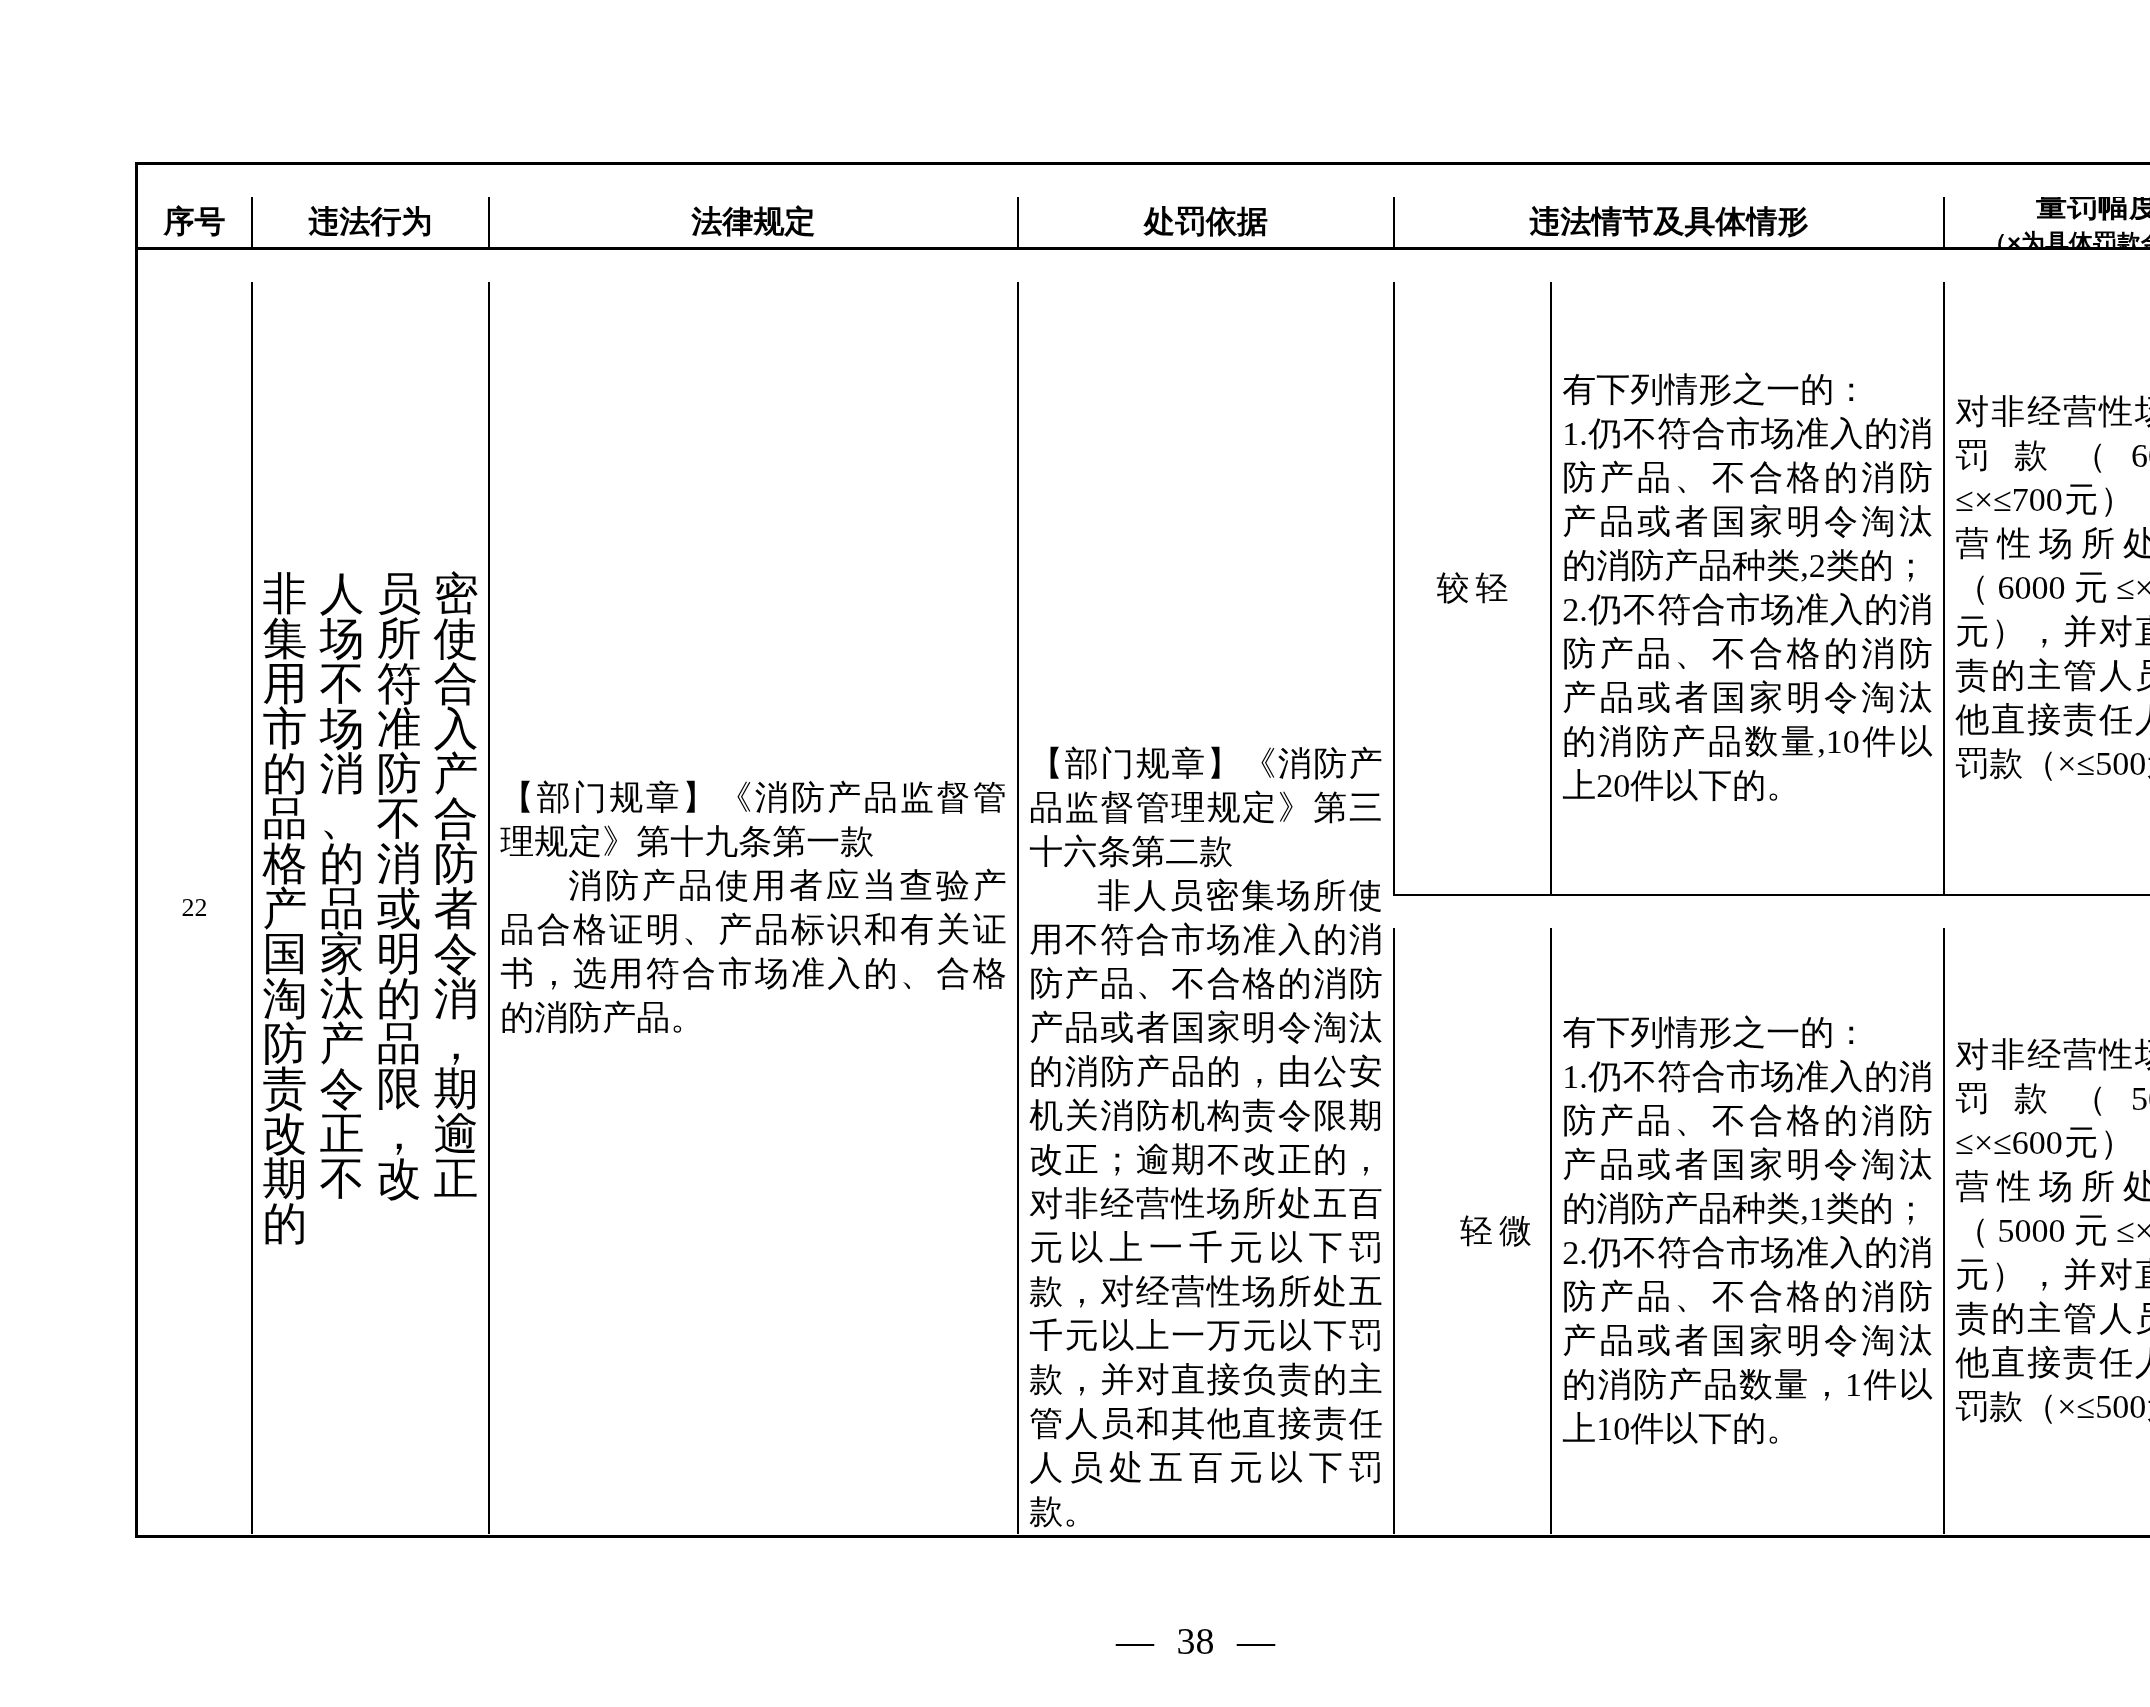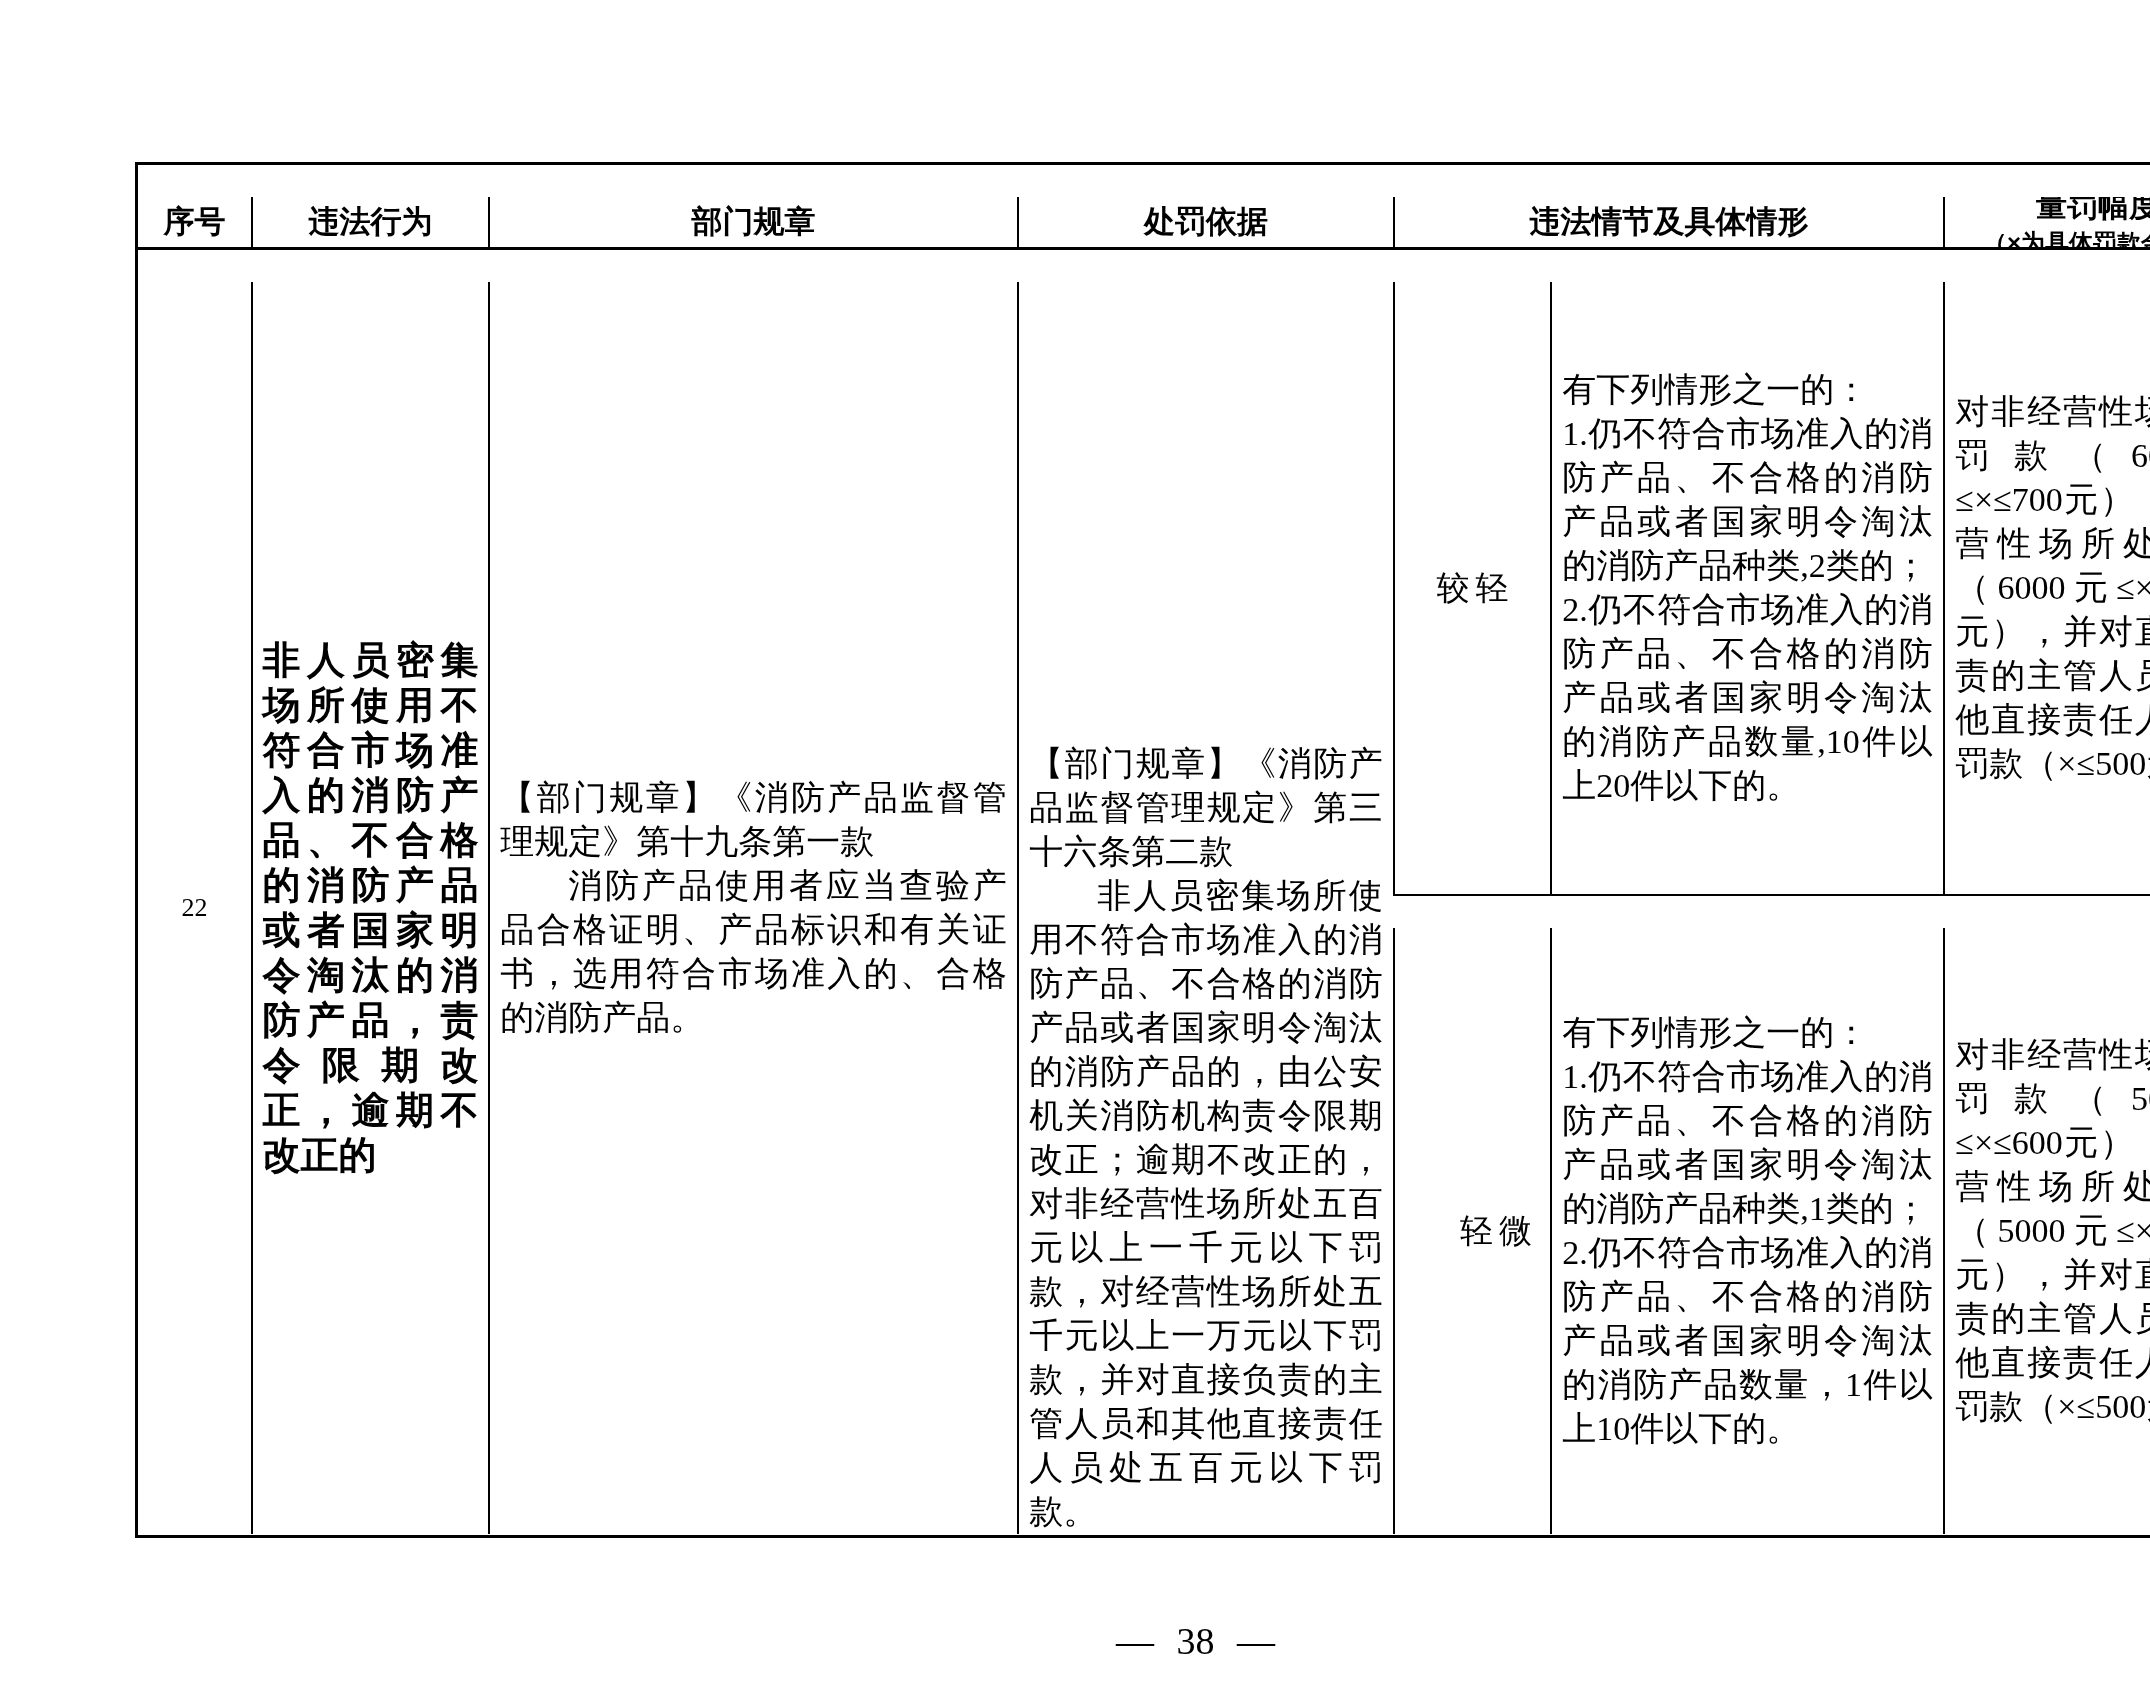--- a/index.html
+++ b/index.html
@@ -30,22 +30,22 @@
   }
   .hdr-sub { font-size:24px; font-weight:bold; }
   .serif-num { font-size:26px; }
   .sev { font-size:33px; letter-spacing:6px; text-indent:6px; }
   .body-text {
     font-size:34px; line-height:44px;
     text-align:justify; text-justify:inter-character;
     padding:0 10.3px;
   }
   .behavior {
-    font-family:"Liberation Sans", sans-serif; font-weight:bold;
-    font-size:38px; line-height:45px;
+    font-family:"Liberation Sans", sans-serif; font-weight:normal;
+    font-size:45px; line-height:45px;
     text-align:justify; text-justify:inter-character;
     padding:0 9.5px;
     align-items:center;
   }
   .indent { text-indent:2em; }
   .footer {
     position:absolute; left:135px; width:2121px; top:1619px;
     text-align:center; font-size:38px; word-spacing:13px;
   }
 </style>
@@ -56,21 +56,21 @@
 
   <div class="tbl">
 
     <div class="cell ctr hdr hb" style="grid-column:1; grid-row:1;">
       <span>序号</span>
     </div>
     <div class="cell ctr hdr hb bl" style="grid-column:2; grid-row:1;">
       <span>违法行为</span>
     </div>
     <div class="cell ctr hdr hb bl" style="grid-column:3; grid-row:1;">
-      <span>部门规章</span>
+      <span>法律规定</span>
     </div>
     <div class="cell ctr hdr hb bl" style="grid-column:5 / span 2; grid-row:1;">
       <span>违法情节及具体情形</span>
     </div>
     <div class="cell ctr hdr hb bl" style="grid-column:4; grid-row:1;">
       <span>处罚依据</span>
     </div>
     <div class="cell ctr hdr hb bl" style="grid-column:7; grid-row:1;">
       <span>量罚幅度</span>
       <span class="hdr-sub">（×为具体罚款金额）</span>

